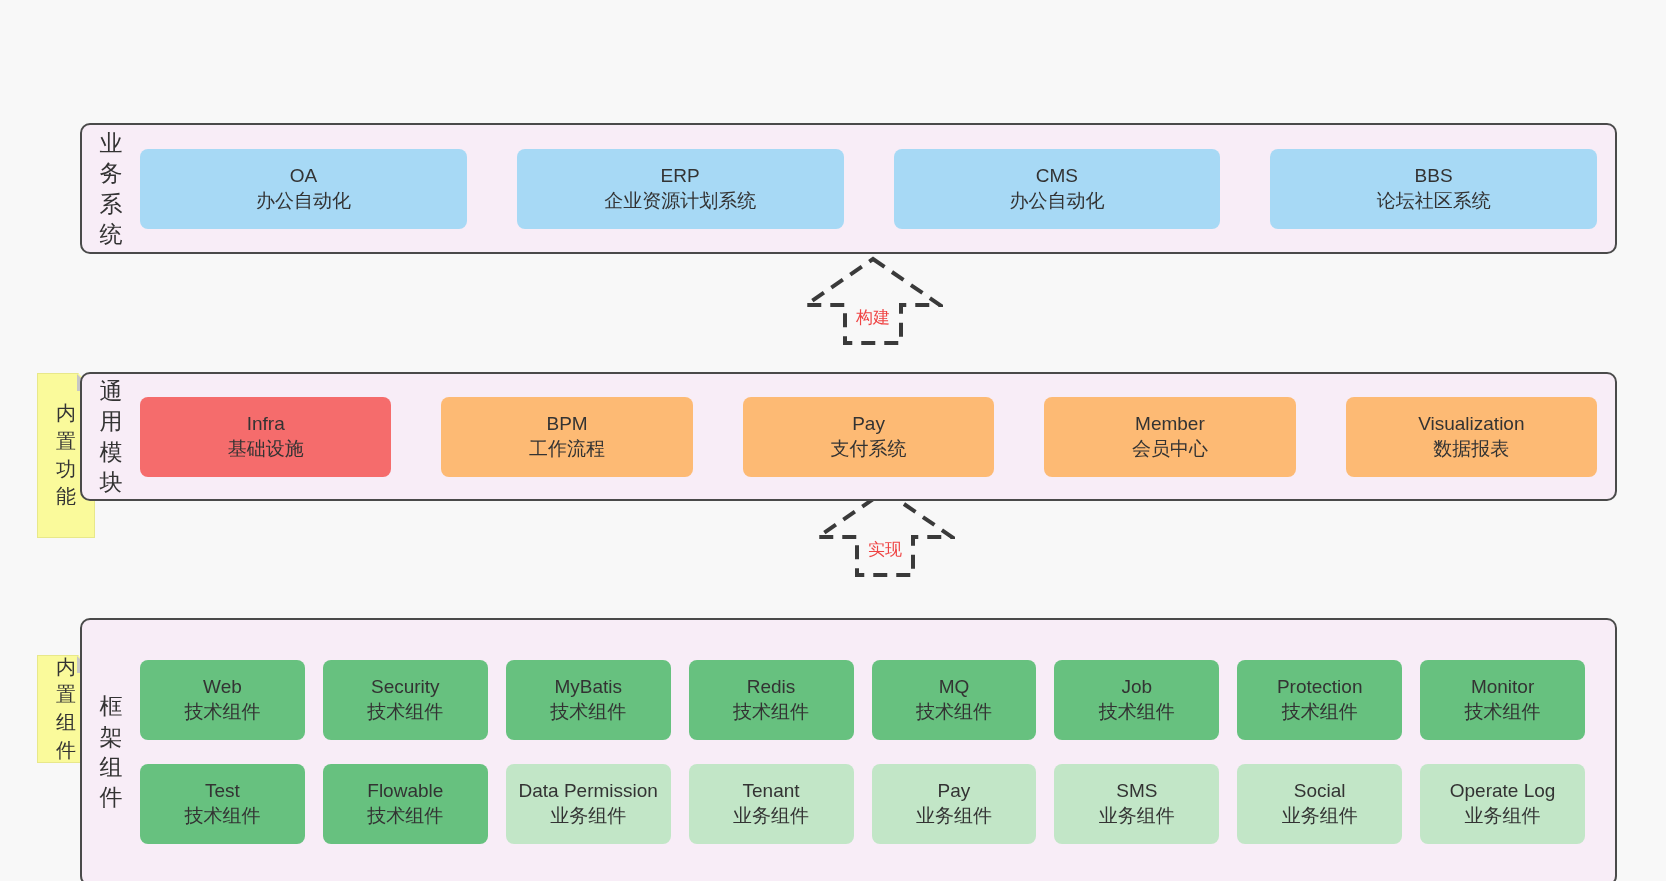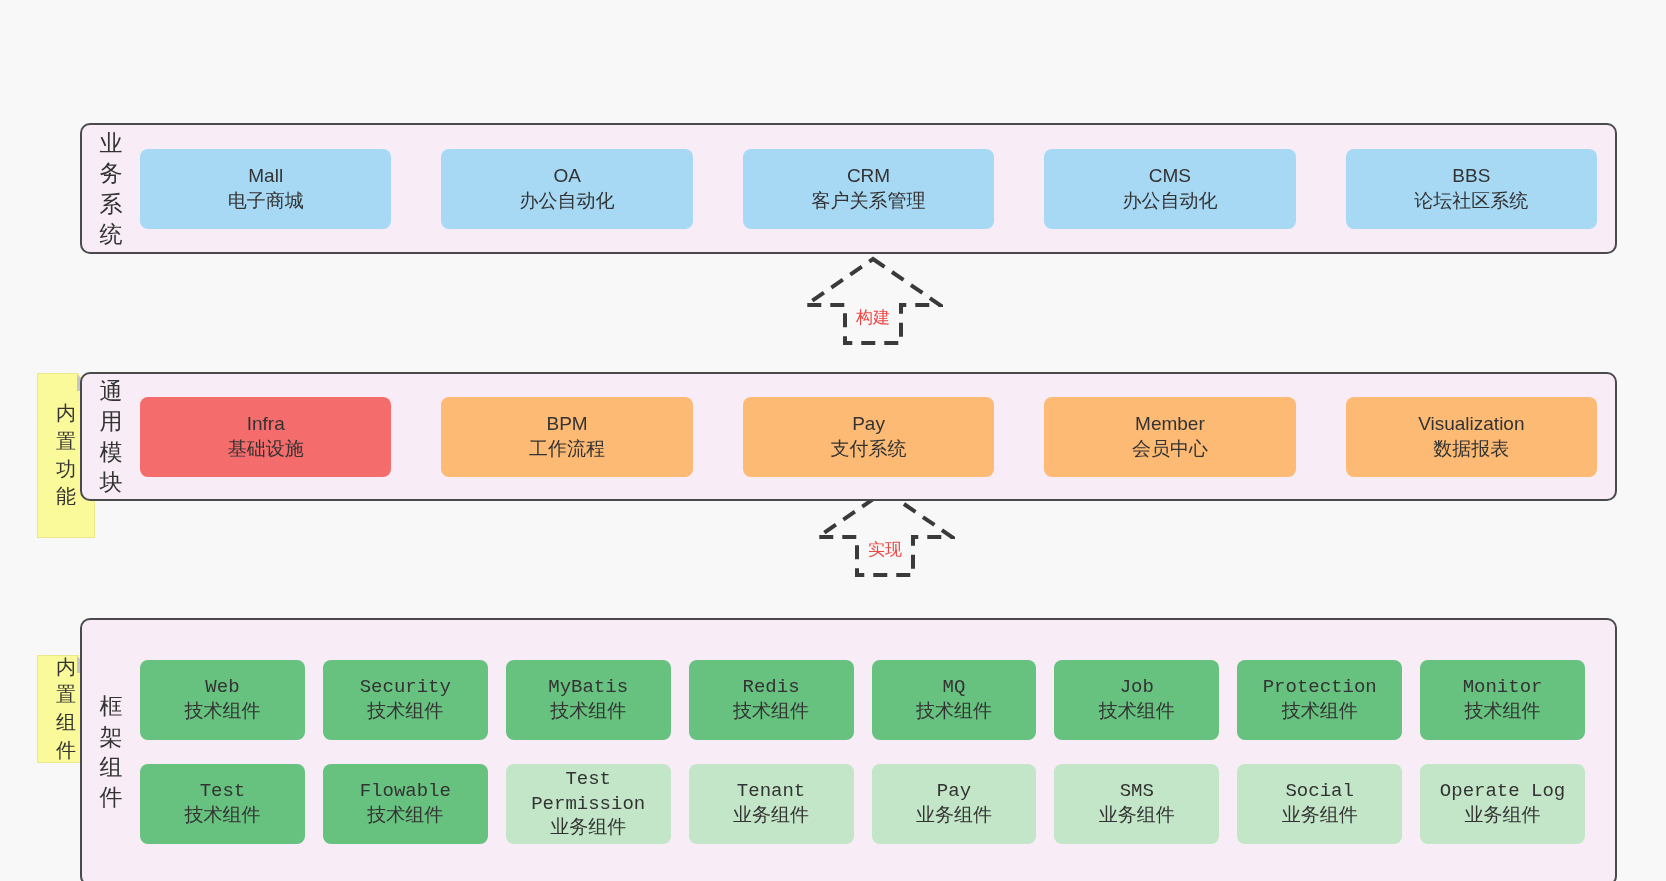--- a/index.html
+++ b/index.html
@@ -18,21 +18,21 @@
 
   .side-label { width: 58px; flex: 0 0 58px; display: flex; align-items: center; justify-content: center; }
   .v-text {
     display: inline-block; width: 1.25em; text-align: center;
     word-break: break-all; line-break: anywhere;
     font-size: 23px; line-height: 1.32; color: #333;
   }
 
   .panel-content { flex: 1; display: flex; align-items: center; gap: 50px; padding-right: 18px; }
   .panel-content.stacked { flex-direction: column; justify-content: center; align-items: stretch; gap: 24px; padding-right: 30px; }
-  .boxrow { display: flex; gap: 18px; font-family: Liberation Mono, monospace; }
+  .boxrow { display: flex; gap: 18px; }
   .boxrow .box { flex: 1; }
 
   
   .box {
     flex: 1; height: 80px; border-radius: 8px;
     display: flex; flex-direction: column; align-items: center; justify-content: center;
     text-align: center; color: #333; padding: 2px;
   }
   .box-title, .box-sub { font-size: 19px; line-height: 1.3; }
   .blue   { background: #a7d9f5; }
@@ -70,30 +70,26 @@
 <body>
 
 <div id="canvas">
 
   <div class="panel" id="panel-business">
     <div class="side-label">
       <span class="v-text">业务系统</span>
     </div>
     <div class="panel-content">
       <div class="box blue">
-        <div class="box-title">Mall</div>
-        <div class="box-sub">电子商城</div>
-      </div>
-      <div class="box blue">
         <div class="box-title">OA</div>
         <div class="box-sub">办公自动化</div>
       </div>
       <div class="box blue">
-        <div class="box-title">CRM</div>
-        <div class="box-sub">客户关系管理</div>
+        <div class="box-title">ERP</div>
+        <div class="box-sub">企业资源计划系统</div>
       </div>
       <div class="box blue">
         <div class="box-title">CMS</div>
         <div class="box-sub">办公自动化</div>
       </div>
       <div class="box blue">
         <div class="box-title">BBS</div>
         <div class="box-sub">论坛社区系统</div>
       </div>
     </div>
@@ -189,21 +185,21 @@
       <div class="boxrow">
         <div class="box gdark">
           <div class="box-title">Test</div>
           <div class="box-sub">技术组件</div>
         </div>
         <div class="box gdark">
           <div class="box-title">Flowable</div>
           <div class="box-sub">技术组件</div>
         </div>
         <div class="box glight">
-          <div class="box-title">Test Permission</div>
+          <div class="box-title">Data Permission</div>
           <div class="box-sub">业务组件</div>
         </div>
         <div class="box glight">
           <div class="box-title">Tenant</div>
           <div class="box-sub">业务组件</div>
         </div>
         <div class="box glight">
           <div class="box-title">Pay</div>
           <div class="box-sub">业务组件</div>
         </div>

